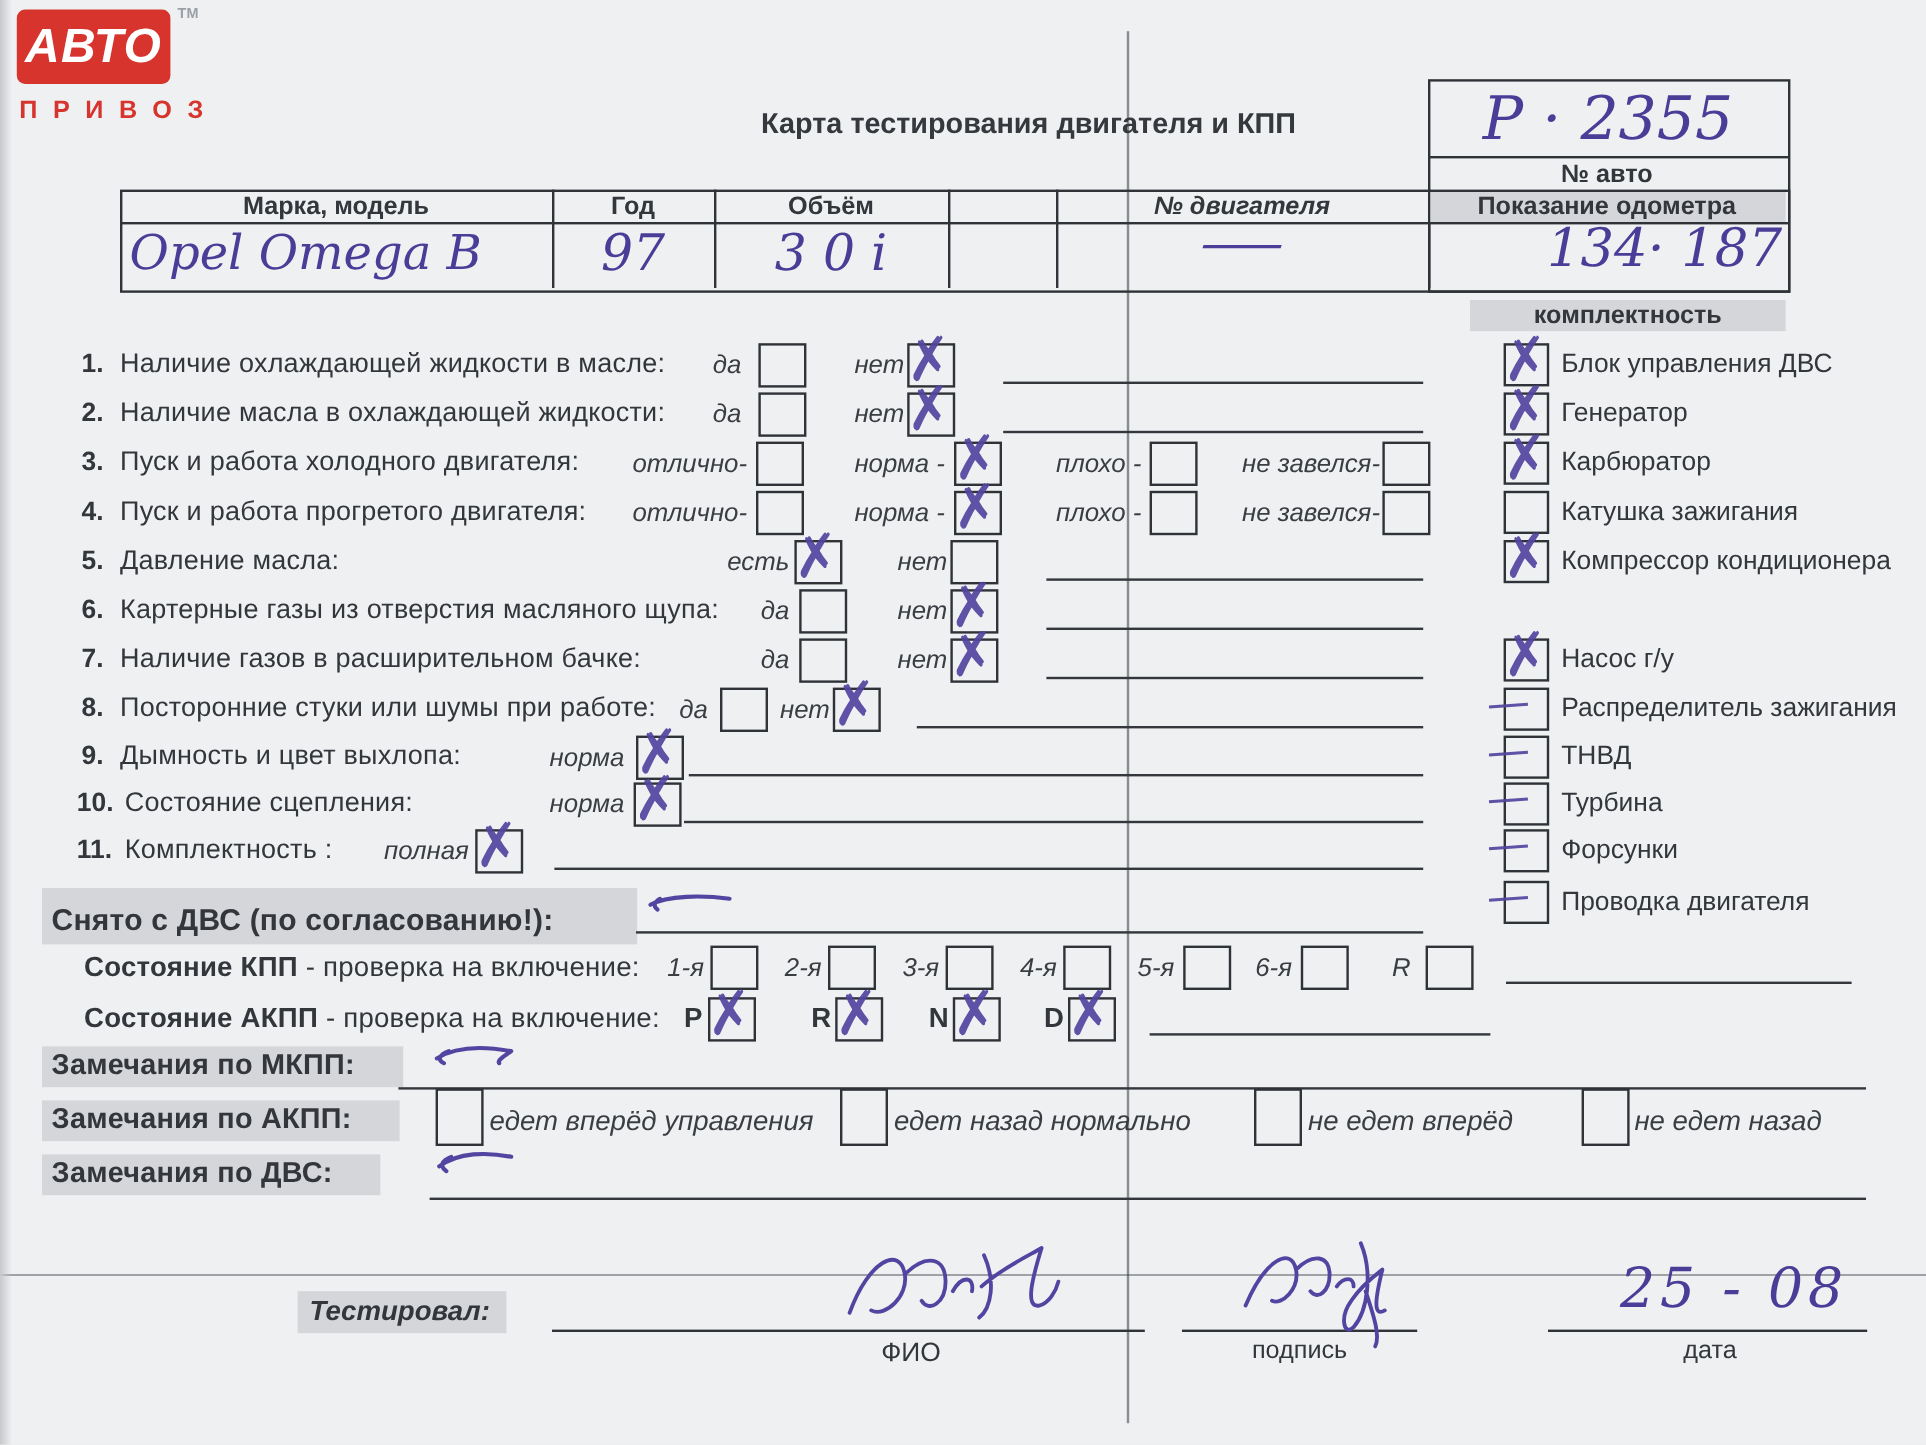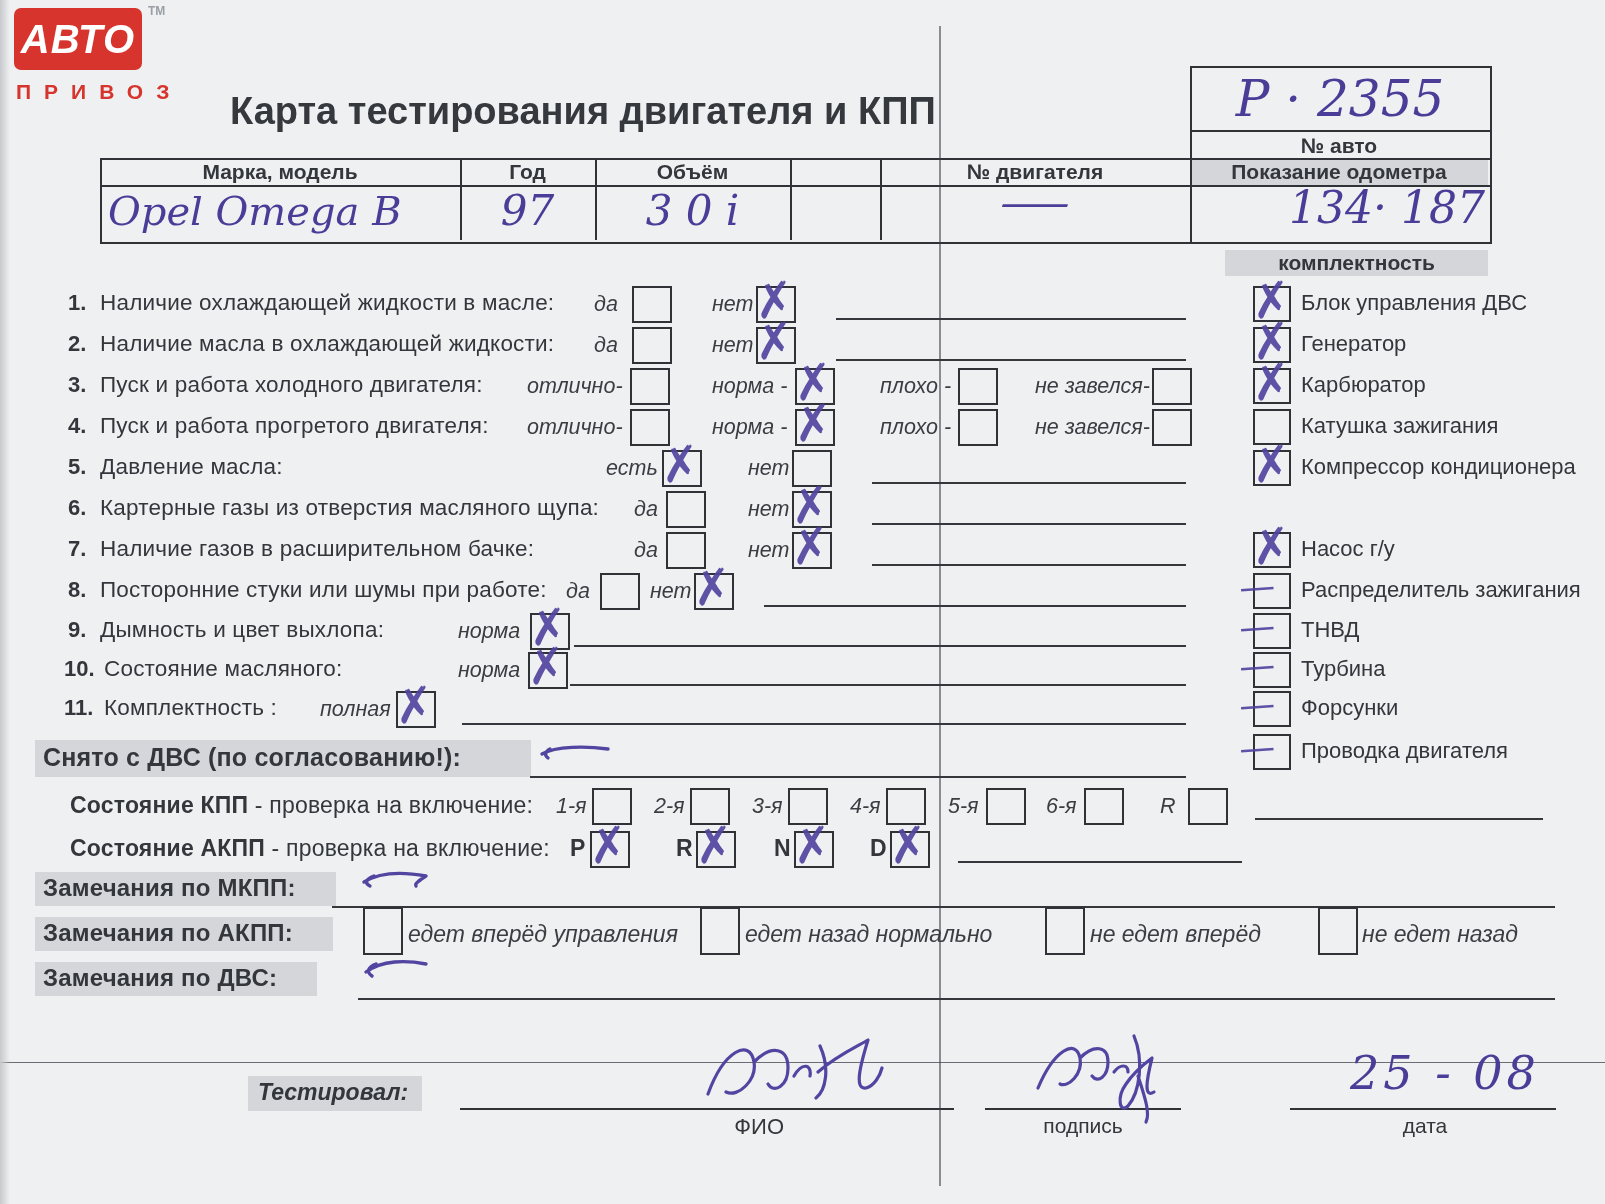--- a/index.html
+++ b/index.html
@@ -42,40 +42,40 @@
 
   <div class="fold"></div>
 
   <div class="abs" style="left:14px;top:8px;width:128px;height:62px;background:#d6342c;border-radius:7px;
        display:flex;align-items:center;justify-content:center;">
     <span style="color:#fff;font-weight:bold;font-style:italic;font-size:40px;letter-spacing:1px;">АВТО</span>
   </div>
   <span class="abs" style="left:148px;top:4px;font-size:12px;color:#9aa0a6;font-weight:bold;">ТМ</span>
   <span class="abs" style="left:16px;top:80px;font-size:21px;font-weight:bold;color:#d6342c;letter-spacing:13px;">ПРИВОЗ</span>
 
-  <div class="abs b" style="left:230px;top:90px;width:850px;text-align:left;font-size:38px;color:#35383d;">Карта тестирования двигателя и КПП</div>
+  <div class="abs b" style="left:230px;top:90px;width:850px;text-align:right;font-size:24px;color:#35383d;">Карта тестирования двигателя и КПП</div>
 
   <div class="abs" style="left:1190px;top:66px;width:298px;height:174px;border:2px solid #2f3338;"></div>
   <div class="hline" style="left:1190px;top:130px;width:300px;"></div>
   <div class="abs ink" style="left:1215px;top:70px;width:250px;text-align:center;font-size:50px;">Р · 2355</div>
   <div class="th" style="left:1190px;top:134px;width:298px;">№ авто</div>
 
   <div class="abs" style="left:100px;top:158px;width:1388px;height:82px;border:2px solid #2f3338;"></div>
   <div class="hline" style="left:100px;top:185px;width:1390px;"></div>
   <div class="vline" style="left:460px;top:158px;height:82px;"></div>
   <div class="vline" style="left:595px;top:158px;height:82px;"></div>
   <div class="vline" style="left:790px;top:158px;height:82px;"></div>
   <div class="vline" style="left:880px;top:158px;height:82px;"></div>
   <div class="vline" style="left:1190px;top:158px;height:82px;"></div>
   <div class="abs hl" style="left:1192px;top:160px;width:296px;height:25px;"></div>
 
   <div class="th" style="left:100px;top:160px;width:360px;">Марка, модель</div>
   <div class="th" style="left:460px;top:160px;width:135px;">Год</div>
   <div class="th" style="left:595px;top:160px;width:195px;">Объём</div>
-  <div class="th" style="left:880px;top:160px;width:310px;">№ двигателя</div>
+  <div class="th" style="left:880px;top:160px;width:310px;font-style:italic;">№ двигателя</div>
   <div class="th" style="left:1190px;top:160px;width:298px;">Показание одометра</div>
 
   <div class="abs ink" style="left:108px;top:188px;width:345px;font-size:40px;white-space:nowrap;">Opel Omega B</div>
   <div class="abs ink" style="left:460px;top:186px;width:135px;text-align:center;font-size:42px;">97</div>
   <div class="abs ink" style="left:595px;top:186px;width:195px;text-align:center;font-size:42px;">3 0 i</div>
   <div class="abs ink" style="left:880px;top:178px;width:310px;text-align:center;font-size:42px;transform:scaleX(1.7);">—</div>
   <div class="abs ink" style="left:1195px;top:182px;width:290px;text-align:right;font-size:44px;white-space:nowrap;">134· 187</div>
 
   <div class="abs hl b" style="left:1225px;top:250px;width:263px;height:26px;text-align:center;font-size:21px;line-height:26px;">комплектность</div>
 
@@ -204,35 +204,35 @@
   </div>
   <div class="row" style="top:615px">
     <span class="num">9.</span>
     <span class="lbl" style="left:100px">Дымность и цвет выхлопа:</span>
     <span class="opt" style="left:458px">норма</span>
     <span class="cb mark-x" style="left:530px"></span>
     <div class="wline" style="left:574px;width:612px"></div>
   </div>
   <div class="row" style="top:654px">
     <span class="num" style="left:64px">10.</span>
-    <span class="lbl" style="left:104px">Состояние масляного:</span>
+    <span class="lbl" style="left:104px">Состояние сцепления:</span>
     <span class="opt" style="left:458px">норма</span>
     <span class="cb mark-x" style="left:528px"></span>
     <div class="wline" style="left:570px;width:616px"></div>
   </div>
   <div class="row" style="top:693px">
     <span class="num" style="left:64px">11.</span>
     <span class="lbl" style="left:104px">Комплектность :</span>
     <span class="opt" style="left:320px">полная</span>
     <span class="cb mark-x" style="left:396px"></span>
     <div class="wline" style="left:462px;width:724px"></div>
   </div>
 
   <div class="row" style="top:742px;height:44px">
-    <span class="lbl b hl" style="left:35px;top:-2px;font-size:25px;padding:3px 70px 5px 8px;">Снято с ДВС (по согласованию!):</span>
+    <span class="lbl b hl" style="left:35px;top:-2px;font-size:25px;padding:13px 70px 5px 8px;">Снято с ДВС (по согласованию!):</span>
     <svg class="abs" style="left:536px;top:-6px" width="80" height="30">
       <path class="squig" d="M6,18 C20,10 50,10 72,13 M14,13 C9,16 8,19 12,22"></path>
     </svg>
     <div class="wline" style="left:530px;top:34px;width:656px"></div>
   </div>
 
   <div class="row" style="top:790px">
     <span class="lbl" style="left:70px;font-size:23px">
       <b>Состояние КПП</b><span> - проверка на включение:</span>
     </span>

